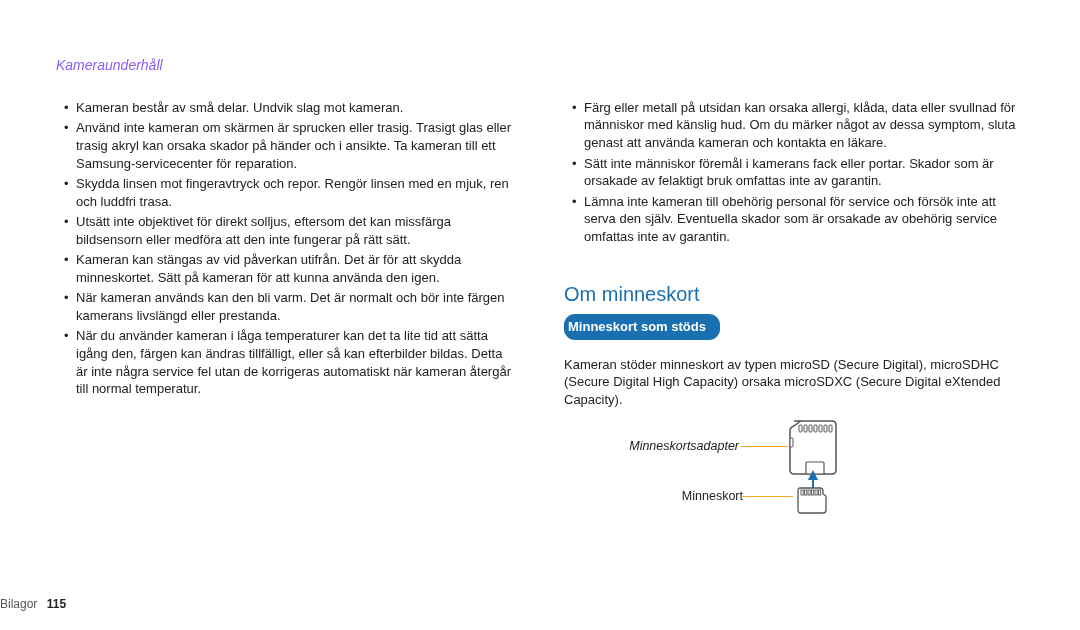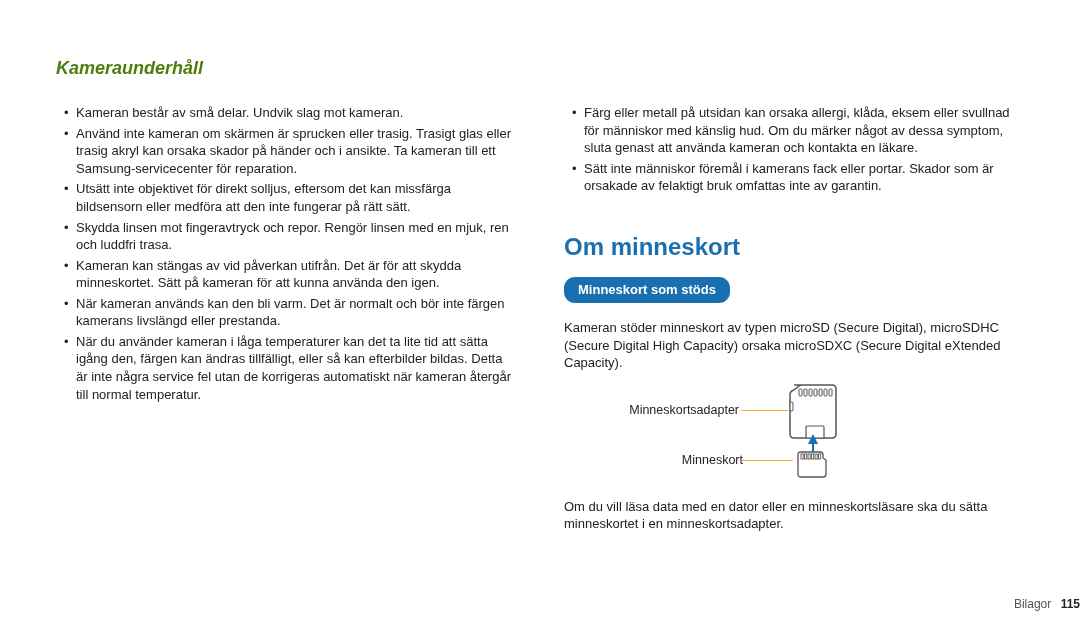--- a/index.html
+++ b/index.html
@@ -14,24 +14,24 @@
     line-height: 1.35;
   }
   .page {
     position: relative;
     width: 1080px;
     height: 630px;
     box-sizing: border-box;
     padding: 56px 56px 30px 56px;
   }
   .header-title {
-    color: #4d7c0f;
-    font-size: 18px;
+    color: #8b5cf6;
+    font-size: 14px;
     font-style: italic;
-    font-weight: 700;
+    font-weight: 400;
     margin-bottom: 24px;
   }
   .columns {
     display: flex;
     gap: 48px;
   }
   .col {
     flex: 1;
     min-width: 0;
   }
@@ -47,50 +47,50 @@
   }
   ul.bullets li::before {
     content: "•";
     position: absolute;
     left: 0;
     top: 0;
     color: #222;
   }
   .section-heading {
     color: #1a6fb0;
-    font-size: 24px;
-    font-weight: 700;
+    font-size: 20px;
+    font-weight: 400;
     margin-top: 36px;
-    margin-bottom: 14px;
+    margin-bottom: 6px;
   }
   .pill {
     display: inline-block;
     background: #1a6fb0;
     color: #fff;
     font-weight: 600;
     font-size: 13px;
-    padding: 4px 14px 4px 14px;
+    padding: 4px 14px 4px 4px;
     border-radius: 11px;
     margin-bottom: 10px;
   }
   .para {
     margin: 6px 0 10px 0;
   }
   .diagram-block {
     position: relative;
     height: 110px;
     margin: 8px 0 6px 0;
   }
   .lbl {
     position: absolute;
     font-size: 12.5px;
     color: #222;
     text-align: right;
   }
-  .lbl-adapter { left: 0; top: 20px; width: 175px; }
+  .lbl-adapter { left: 0; top: 20px; width: 175px; font-style: italic; }
   .lbl-card    { left: 4px; top: 70px; width: 175px; }
   .line {
     position: absolute;
     height: 1px;
     background: #f5a623;
   }
   .line-adapter { left: 177px; top: 28px; width: 47px; }
   .line-card    { left: 177px; top: 78px; width: 52px; }
   .sd-adapter {
     position: absolute;
@@ -116,21 +116,21 @@
     left: 248px;
     top: 62px;
     width: 2px;
     height: 8px;
     background: #1a6fb0;
   }
   .footer {
     position: absolute;
     left: 0; right: 0;
     bottom: 18px;
-    text-align: right;
+    text-align: left;
     font-size: 12px;
     color: #555;
   }
   .footer .pn {
     font-weight: 700;
     color: #222;
     margin-left: 6px;
   }
   svg { display: block; }
 </style>
@@ -140,32 +140,33 @@
 <div class="page">
 
   <div class="header-title">Kameraunderhåll</div>
 
   <div class="columns">
 
     <div class="col">
       <ul class="bullets" id="left-bullets">
           <li>Kameran består av små delar. Undvik slag mot kameran.</li>
           <li>Använd inte kameran om skärmen är sprucken eller trasig. Trasigt glas eller trasig akryl kan orsaka skador på händer och i ansikte. Ta kameran till ett Samsung-servicecenter för reparation.</li>
+          <li>Skydda linsen mot fingeravtryck och repor. Rengör linsen med en mjuk, ren och luddfri trasa.</li>
           <li>Utsätt inte objektivet för direkt solljus, eftersom det kan missfärga bildsensorn eller medföra att den inte fungerar på rätt sätt.</li>
-          <li>Skydda linsen mot fingeravtryck och repor. Rengör linsen med en mjuk, ren och luddfri trasa.</li>
           <li>Kameran kan stängas av vid påverkan utifrån. Det är för att skydda minneskortet. Sätt på kameran för att kunna använda den igen.</li>
           <li>När kameran används kan den bli varm. Det är normalt och bör inte färgen kamerans livslängd eller prestanda.</li>
           <li>När du använder kameran i låga temperaturer kan det ta lite tid att sätta igång den, färgen kan ändras tillfälligt, eller så kan efterbilder bildas. Detta är inte några service fel utan de korrigeras automatiskt när kameran återgår till normal temperatur.</li>
         </ul>
     </div>
 
     <div class="col">
       <ul class="bullets" id="right-bullets">
-          <li>Färg eller metall på utsidan kan orsaka allergi, klåda, eksem eller svullnad för människor med känslig hud. Om du märker något av dessa symptom, sluta genast att använda kameran och kontakta en läkare.</li>
+          <li>Färg eller metall på utsidan kan orsaka allergi, klåda, data eller svullnad för människor med känslig hud. Om du märker något av dessa symptom, sluta genast att använda kameran och kontakta en läkare.</li>
           <li>Sätt inte människor föremål i kamerans fack eller portar. Skador som är orsakade av felaktigt bruk omfattas inte av garantin.</li>
+          <li>Lämna inte kameran till obehörig personal för service och försök inte att serva den själv. Eventuella skador som är orsakade av obehörig service omfattas inte av garantin.</li>
         </ul>
 
       <div class="section-heading">Om minneskort</div>
 
       <div class="pill">Minneskort som stöds</div>
 
       <div class="para">Kameran stöder minneskort av typen microSD (Secure Digital), microSDHC (Secure Digital High Capacity) orsaka microSDXC (Secure Digital eXtended Capacity).</div>
 
       <div class="diagram-block">
 
@@ -200,21 +201,20 @@
             <rect x="8.5" y="4" width="2.2" height="5" fill="none" stroke="#555" stroke-width="0.9"></rect>
             <rect x="12" y="4" width="2.2" height="5" fill="none" stroke="#555" stroke-width="0.9"></rect>
             <rect x="15.5" y="4" width="2.2" height="5" fill="none" stroke="#555" stroke-width="0.9"></rect>
             <rect x="19" y="4" width="2.2" height="5" fill="none" stroke="#555" stroke-width="0.9"></rect>
             <rect x="22.5" y="4" width="2.2" height="5" fill="none" stroke="#555" stroke-width="0.9"></rect>
           </svg>
         </div>
 
       </div>
 
-      <div class="para">Om du vill läsa data med en dator eller en minneskortsläsare ska du sätta minneskortet i en minneskortsadapter.</div>
     </div>
 
   </div>
 
   <div class="footer">
     <span>Bilagor</span>
     <span class="pn">115</span>
   </div>
 
 </div>

